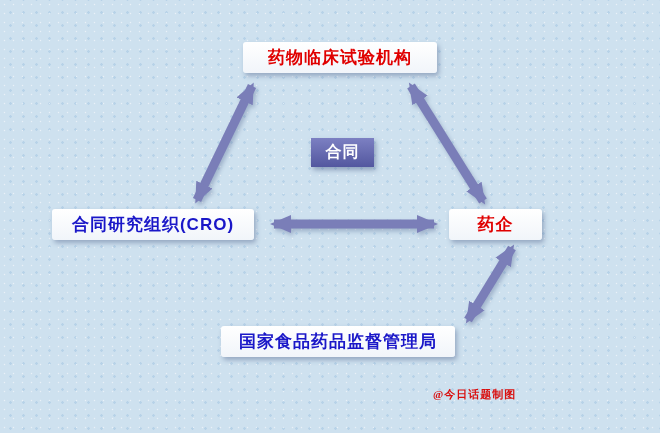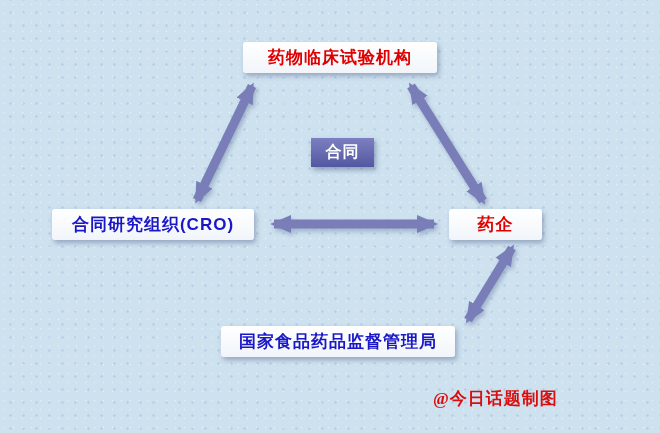--- a/index.html
+++ b/index.html
@@ -58,21 +58,21 @@
     stroke-width: 9;
   }
 
   .watermark {
     position: absolute;
     left: 433px;
     top: 387px;
     color: #d90f0f;
     font-family: "Liberation Serif", "DejaVu Serif", serif;
     font-weight: bold;
-    font-size: 17px;
+    font-size: 11px;
     letter-spacing: 1px;
   }
 </style>
 </head>
 <body>
 
 <div class="stage">
 
   <svg class="arrows" width="660" height="433">
     <defs>

